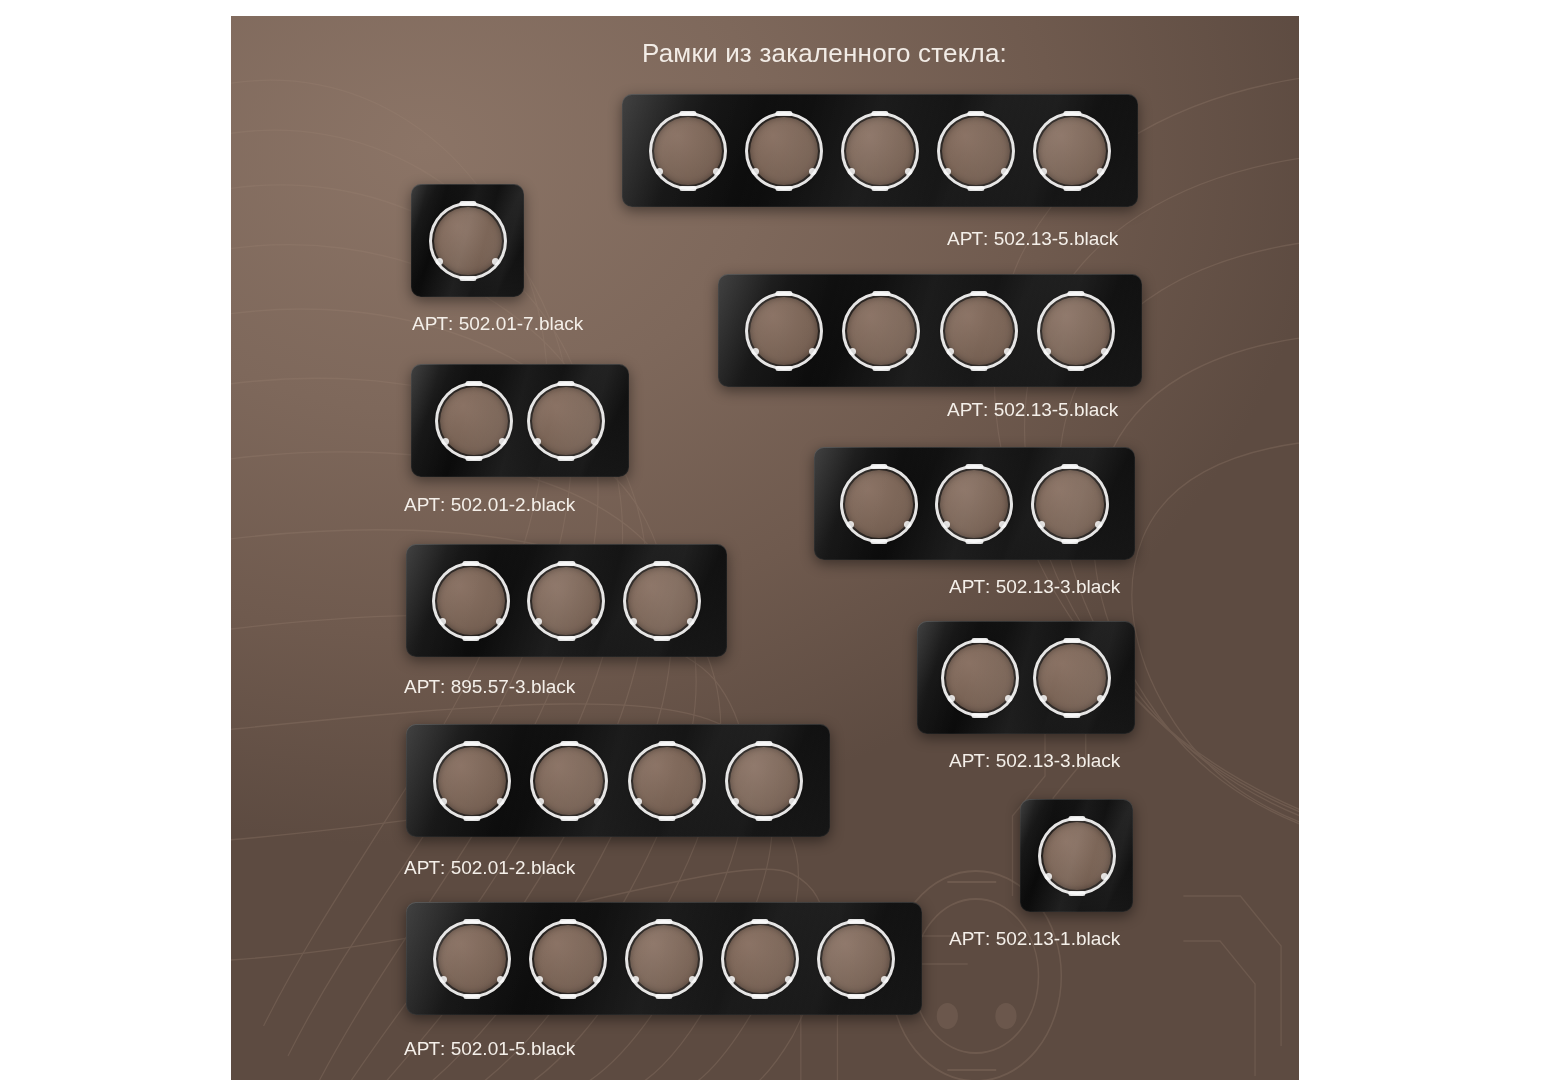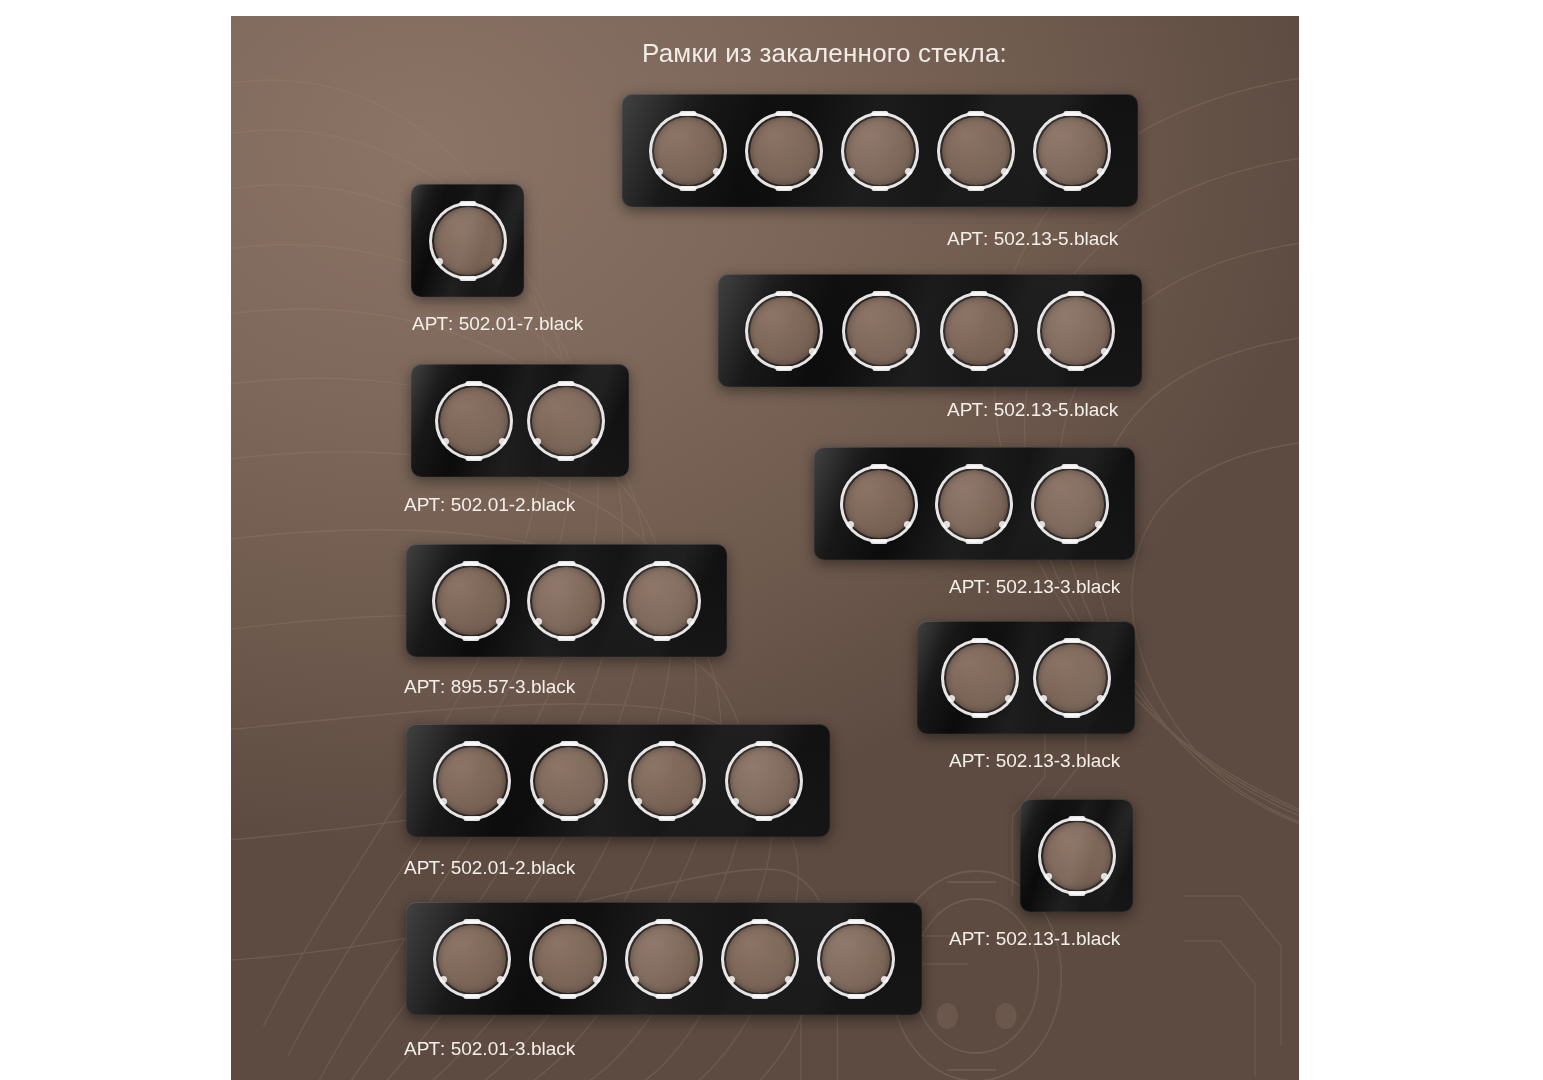--- a/index.html
+++ b/index.html
@@ -286,21 +286,21 @@
             <div class="notch-r"></div>
           </div>
           <div class="socket" style="width: 78px; height: 78px;">
             <div class="inner"></div>
             <div class="tab-t"></div>
             <div class="tab-b"></div>
             <div class="notch-l"></div>
             <div class="notch-r"></div>
           </div>
         </div>
-        <div class="caption" style="left: 173px; top: 1022px;">АРТ: 502.01-3.black</div>
+        <div class="caption" style="left: 173px; top: 1022px;">АРТ: 502.01-5.black</div>
         <div class="frame" style="left: 391px; top: 78px; width: 516px; height: 113px; padding: 0px 17.5px; box-sizing: border-box;">
           <div class="socket" style="width: 78px; height: 78px;">
             <div class="inner"></div>
             <div class="tab-t"></div>
             <div class="tab-b"></div>
             <div class="notch-l"></div>
             <div class="notch-r"></div>
           </div>
           <div class="socket" style="width: 78px; height: 78px;">
             <div class="inner"></div>

